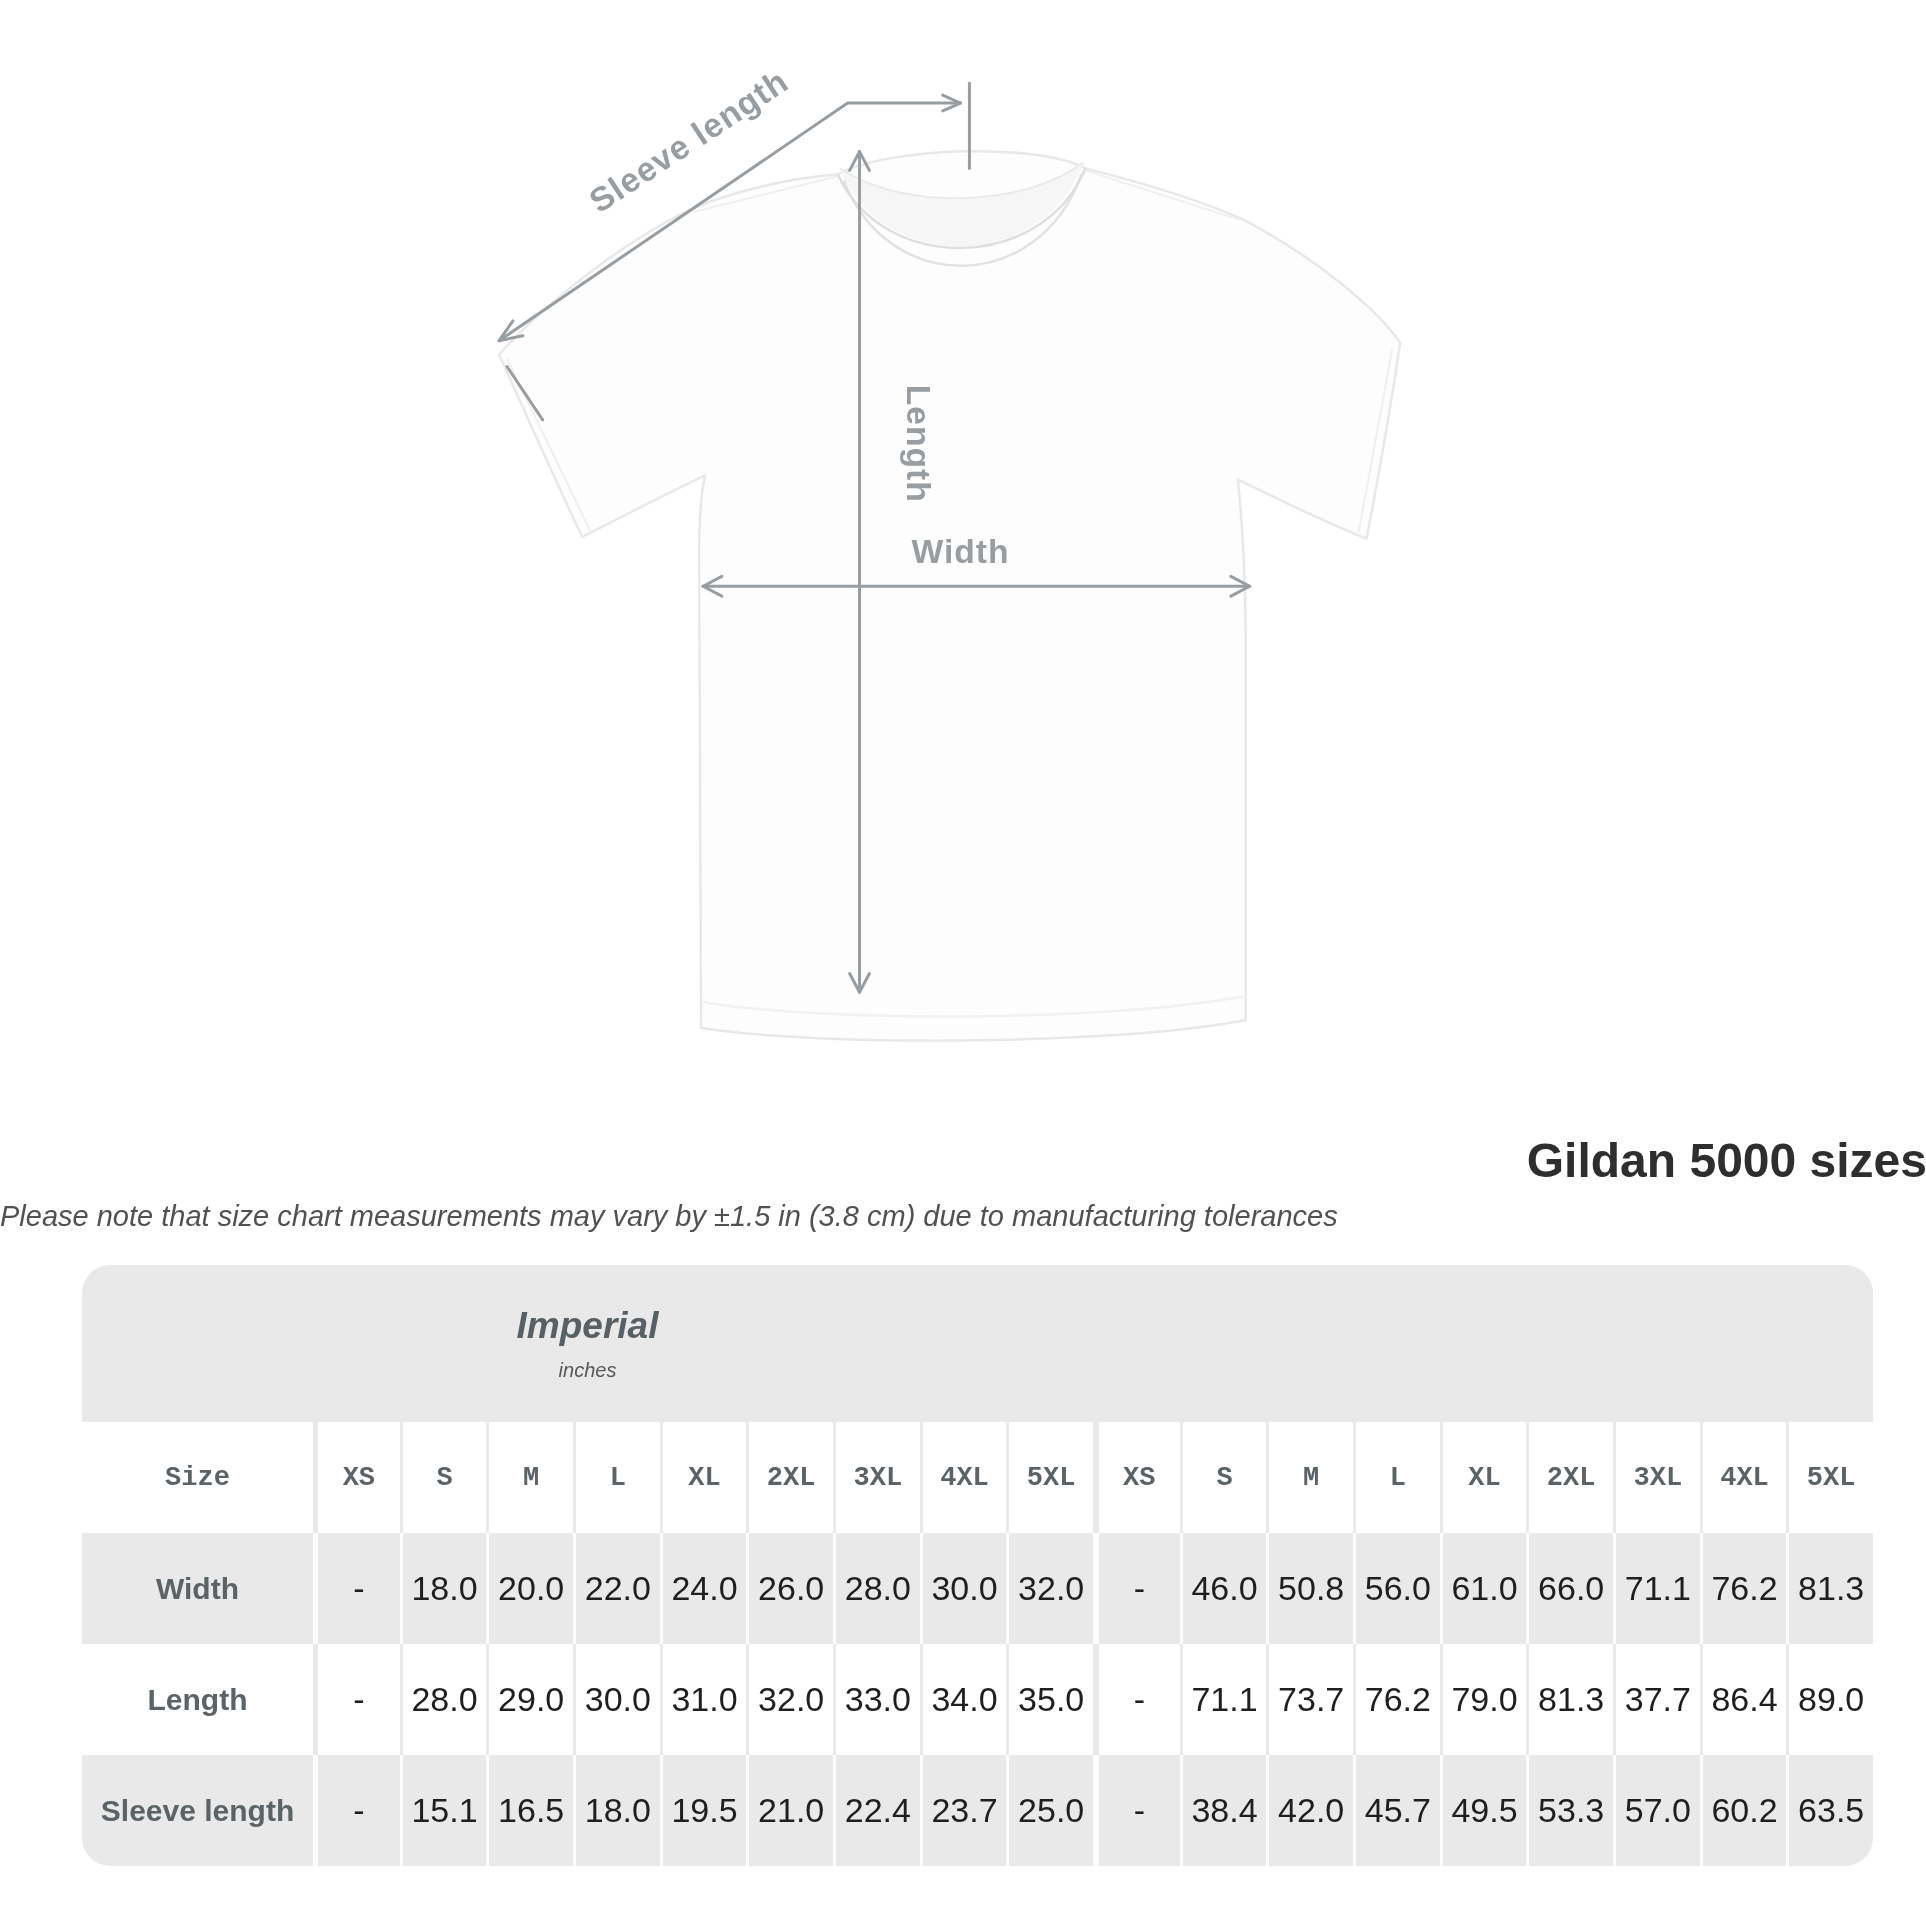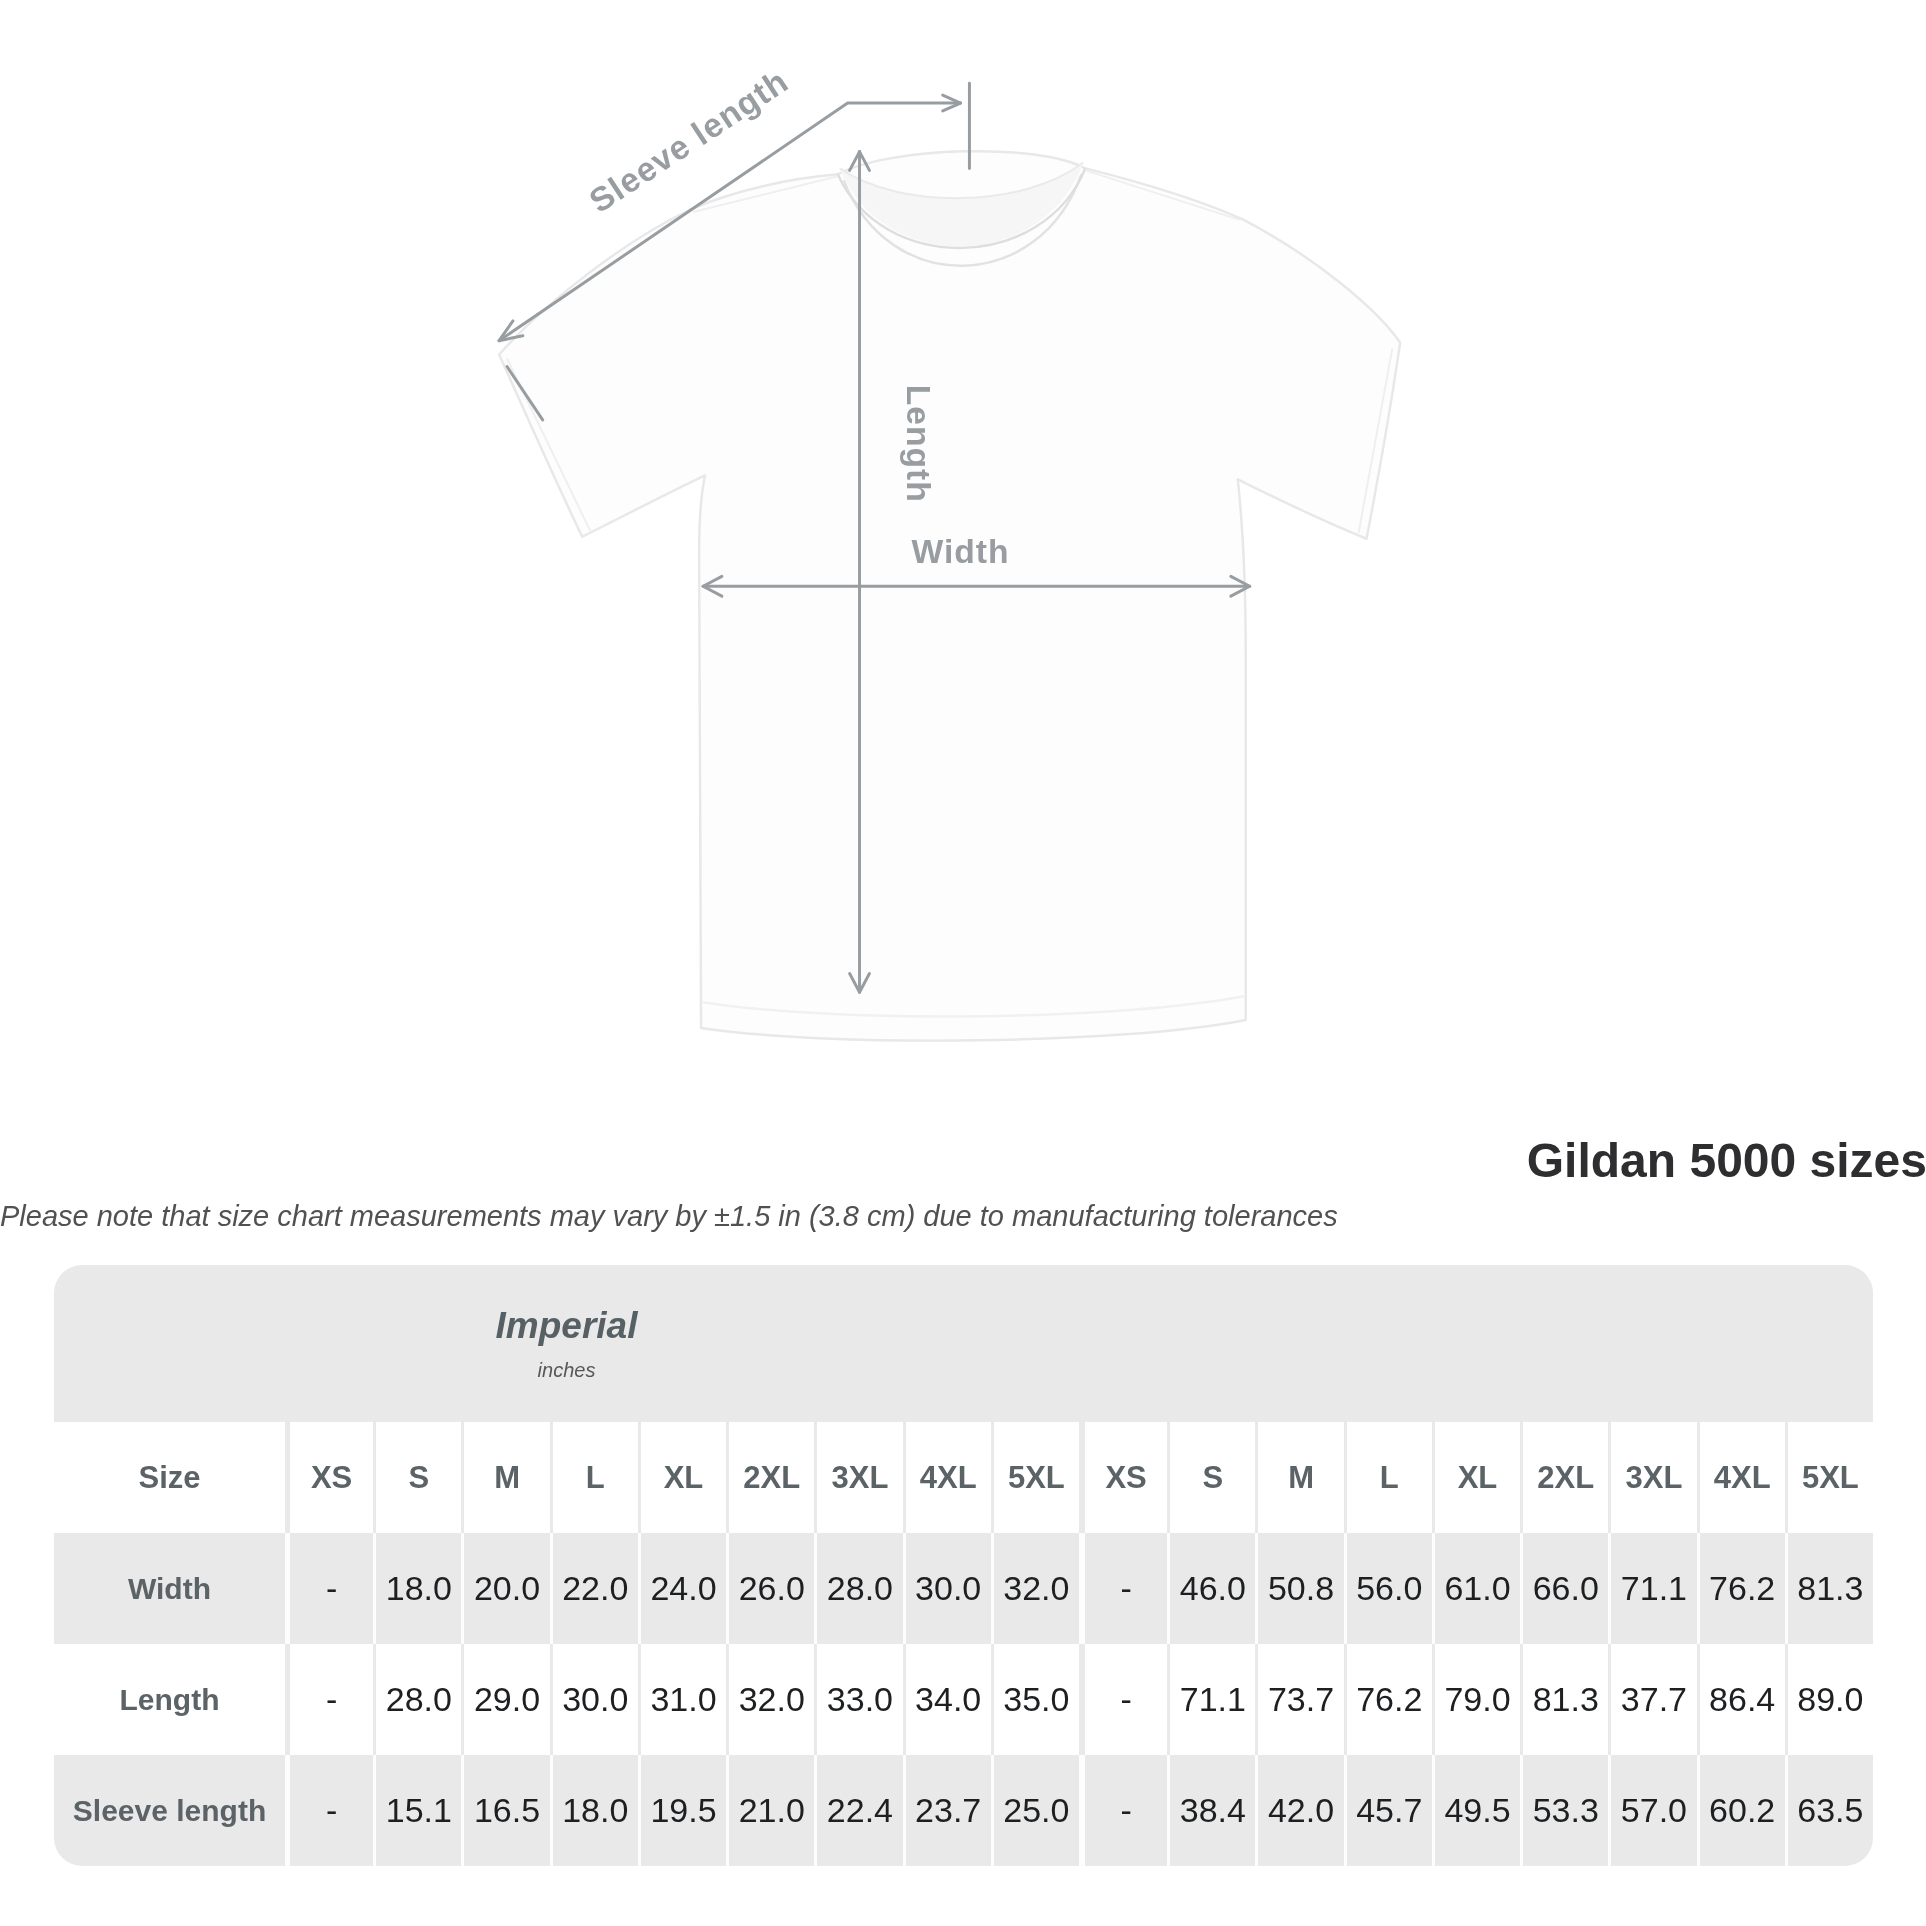--- a/index.html
+++ b/index.html
@@ -23,41 +23,41 @@
     margin:4px 0 12px; text-align:right;
     font-size:48px; font-weight:bold; color:#2e2e30;
   }
   .page-subtitle {
     margin:0; text-align:left;
     font-size:29px; font-style:italic; color:#515153;
   }
 
   
   .size-table { margin:32px 54px 0; }
-  .trow { display:grid; grid-template-columns:231px repeat(18, 1fr); }
+  .trow { display:grid; grid-template-columns:231px repeat(18, 1fr);margin-left:28px; }
 
   .group-row { height:157px; background:#e9e9e9; border-radius:28px 28px 0 0; }
   .band { display:flex; flex-direction:column; align-items:center; justify-content:center; }
   .band-imperial { grid-column:1 / 11; }
   .band-metric  { grid-column:11 / 20; }
   .band-title { font-size:37px; font-weight:bold; font-style:italic; color:#566065; line-height:1; margin-bottom:16px; }
   .band-unit  { font-size:20px; font-style:italic; color:#58585a; line-height:1; }
 
   .header-row, .data-row { height:111px; }
   .cell { display:flex; align-items:center; justify-content:center; }
   .row-white .cell { background:#ffffff; }
   .row-gray  .cell { background:#e9e9e9; }
   .header-row .cell:not(:first-child),
   .data-row  .cell:not(:first-child) { border-left:3px solid #e9e9e9; }
   .row-gray.header-row .cell:not(:first-child),
   .row-gray.data-row  .cell:not(:first-child) { border-left-color:#fdfdfd; }
   .cell.sep-size    { border-left-width:5px !important; }
   .cell.sep-section { border-left-width:6px !important; }
 
-  .head-cell  { font-size:31px; font-weight:bold; color:#5b6367; }
+  .head-cell  { font-size:27px; font-weight:bold; color:#5b6367;font-family:Liberation Mono, monospace; }
   .row-label  { font-size:30px; font-weight:bold; color:#5b6367; }
   .num-cell   { font-size:34px; color:#1d1f21; }
 
   .row-last .cell:first-child { border-bottom-left-radius:28px; }
   .row-last .cell:last-child  { border-bottom-right-radius:28px; }
 </style>
 </head>
 <body>
 
 <div class="diagram">

